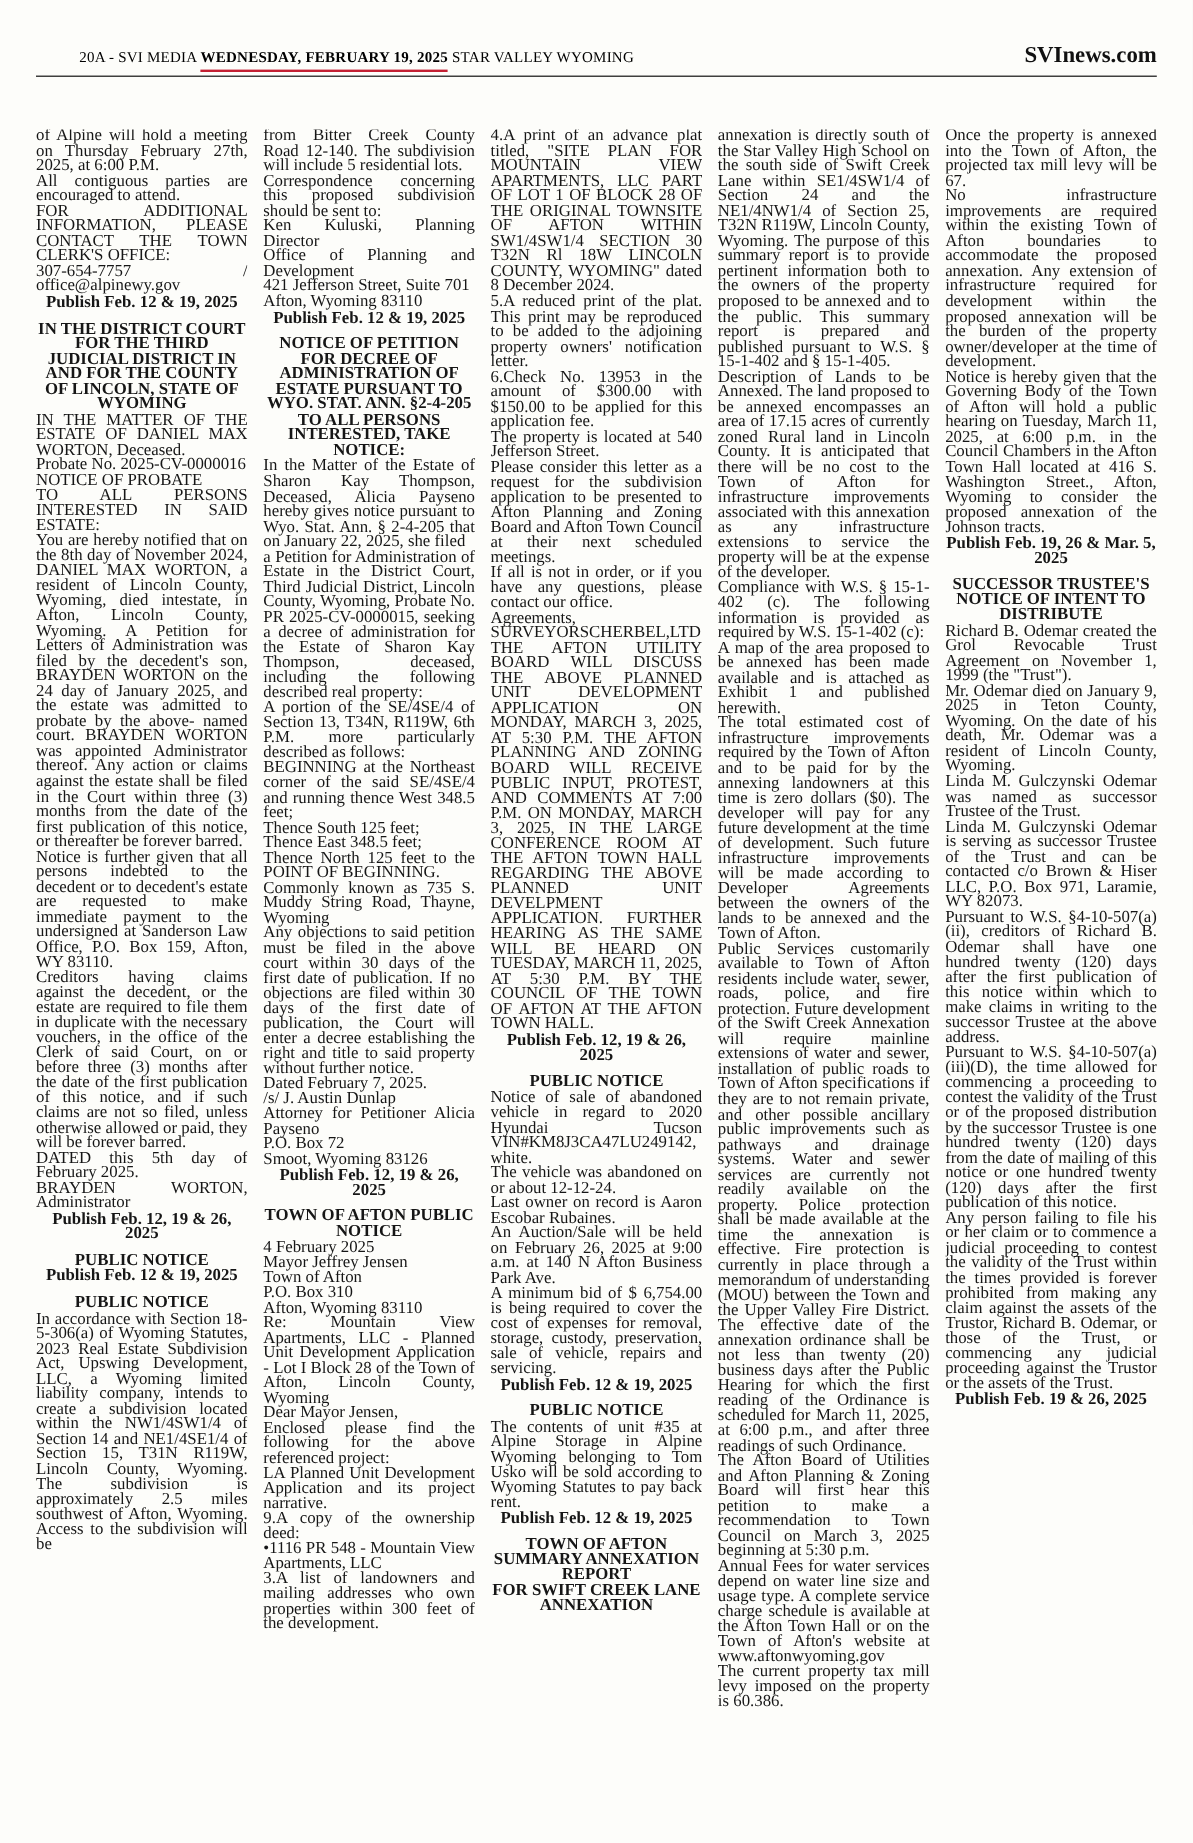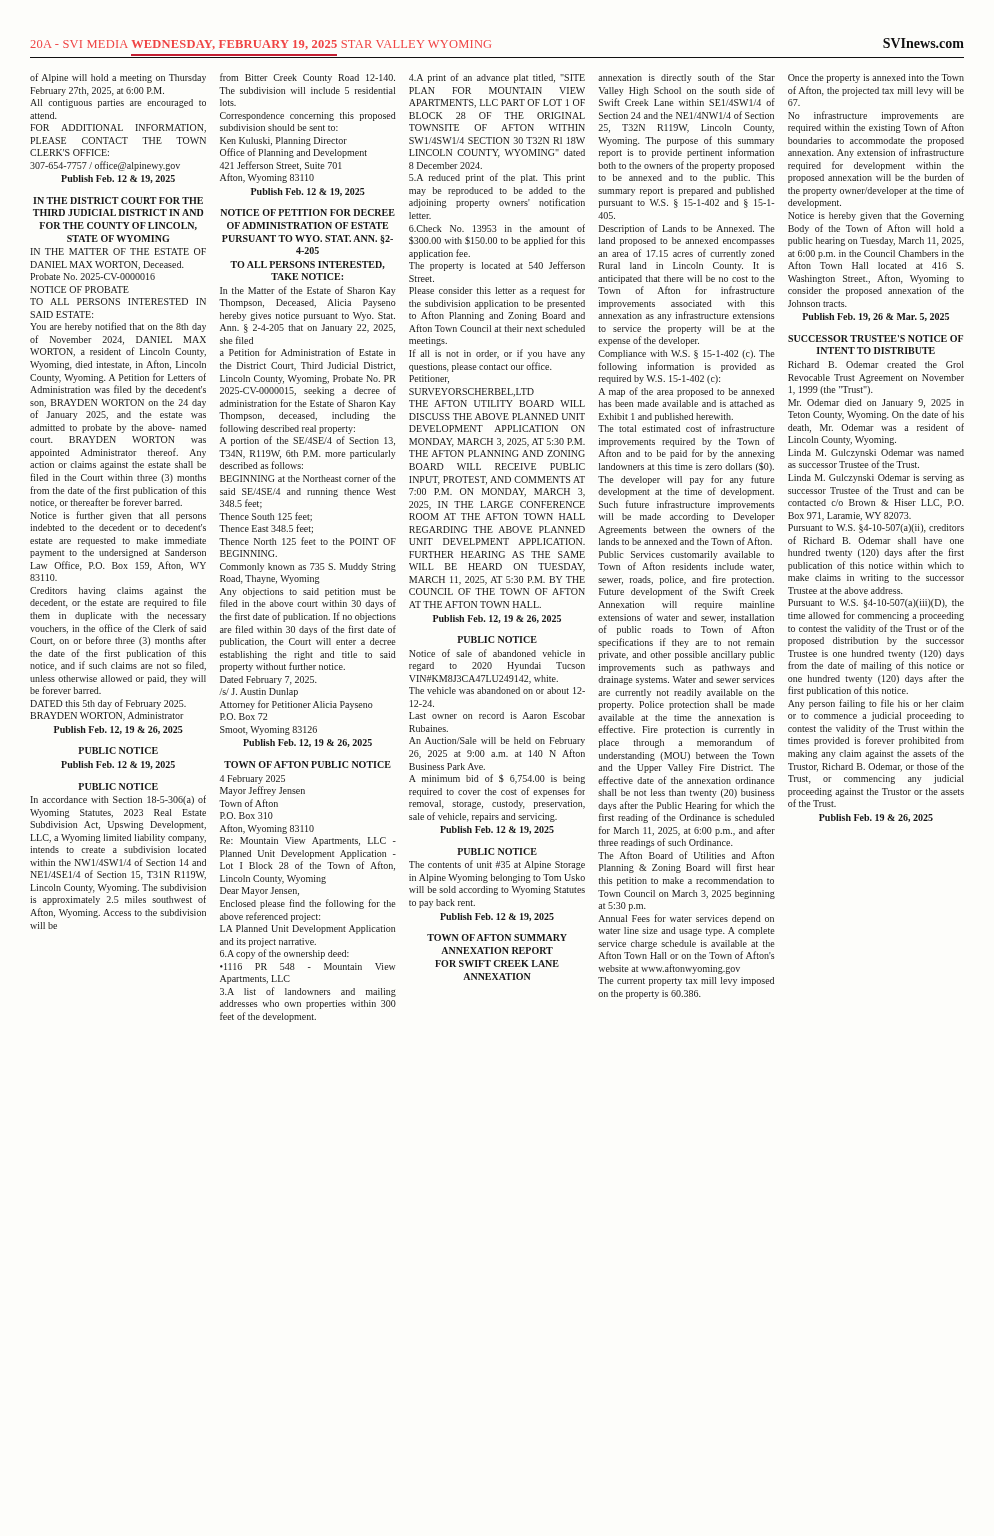--- a/index.html
+++ b/index.html
@@ -13,48 +13,49 @@
     overflow: hidden;
   }
   .page { width: 994px; height: 1536px; padding: 0; }
 
   
   .header {
     display: flex; justify-content: space-between; align-items: baseline;
     padding: 36px 30px 5px 30px;
     font-size: 12.5px;
   }
-  .header-left { letter-spacing: .2px; color: #ef4444; }
+  .header-left { letter-spacing: .2px; color: #000000; margin-left: 36px; }
   .hdr-prefix { font-weight: 400; }
   .hdr-date {
     font-weight: 700;
     border-bottom: 2.5px solid #c32032;
     padding-bottom: 3px;
   }
   .hdr-suffix { font-weight: 400; }
-  .header-right { font-weight: 700; font-size: 14px; color: #111; }
+  .header-right { font-weight: 700; font-size: 19px; color: #111; }
 
   .rule {
     border: 0; border-top: 1.6px solid #111;
     margin: 0 30px;
   }
 
   
   .columns {
     display: flex; gap: 13px;
     padding: 14px 30px 0 30px;
     height: 1432px;
     overflow: hidden;
   }
   .col {
     flex: 1 1 0;
     min-width: 0;
-    font-size: 10px;
+    font-size: 14px;
     line-height: 12.55px;
     overflow: hidden;
+    margin-top: 30px;
   }
 
   .blk-body {
     text-align: justify;
     overflow-wrap: break-word;
   }
   .blk-head {
     font-weight: 700;
     text-align: center;
     margin-top: 9px;
@@ -135,32 +136,32 @@
         <p class="blk-head">TOWN OF AFTON PUBLIC NOTICE</p>
         <p class="blk-body">4 February 2025</p>
         <p class="blk-body">Mayor Jeffrey Jensen</p>
         <p class="blk-body">Town of Afton</p>
         <p class="blk-body">P.O. Box 310</p>
         <p class="blk-body">Afton, Wyoming 83110</p>
         <p class="blk-body">Re: Mountain View Apartments, LLC - Planned Unit Development Application - Lot I Block 28 of the Town of Afton, Lincoln County, Wyoming</p>
         <p class="blk-body">Dear Mayor Jensen,</p>
         <p class="blk-body">Enclosed please find the following for the above referenced project:</p>
         <p class="blk-body">LA Planned Unit Development Application and its project narrative.</p>
-        <p class="blk-body">6.A copy of the ownership deed:</p>
+        <p class="blk-body">9.A copy of the ownership deed:</p>
         <p class="blk-body">•1116 PR 548 - Mountain View Apartments, LLC</p>
         <p class="blk-body">3.A list of landowners and mailing addresses who own properties within 300 feet of the development.</p>
       </div>
     <div class="col">
         <p class="blk-body">4.A print of an advance plat titled, "SITE PLAN FOR MOUNTAIN VIEW APARTMENTS, LLC PART OF LOT 1 OF BLOCK 28 OF THE ORIGINAL TOWNSITE OF AFTON WITHIN SW1/4SW1/4 SECTION 30 T32N Rl 18W LINCOLN COUNTY, WYOMING" dated 8 December 2024.</p>
         <p class="blk-body">5.A reduced print of the plat. This print may be reproduced to be added to the adjoining property owners' notification letter.</p>
         <p class="blk-body">6.Check No. 13953 in the amount of $300.00 with $150.00 to be applied for this application fee.</p>
         <p class="blk-body">The property is located at 540 Jefferson Street.</p>
         <p class="blk-body">Please consider this letter as a request for the subdivision application to be presented to Afton Planning and Zoning Board and Afton Town Council at their next scheduled meetings.</p>
         <p class="blk-body">If all is not in order, or if you have any questions, please contact our office.</p>
-        <p class="blk-body">Petitioner,</p>
+        <p class="blk-body">Agreements,</p>
         <p class="blk-body">SURVEYORSCHERBEL,LTD</p>
         <p class="blk-body">THE AFTON UTILITY BOARD WILL DISCUSS THE ABOVE PLANNED UNIT DEVELOPMENT APPLICATION ON MONDAY, MARCH 3, 2025, AT 5:30 P.M. THE AFTON PLANNING AND ZONING BOARD WILL RECEIVE PUBLIC INPUT, PROTEST, AND COMMENTS AT 7:00 P.M. ON MONDAY, MARCH 3, 2025, IN THE LARGE CONFERENCE ROOM AT THE AFTON TOWN HALL REGARDING THE ABOVE PLANNED UNIT DEVELPMENT APPLICATION. FURTHER HEARING AS THE SAME WILL BE HEARD ON TUESDAY, MARCH 11, 2025, AT 5:30 P.M. BY THE COUNCIL OF THE TOWN OF AFTON AT THE AFTON TOWN HALL.</p>
         <p class="blk-publish">Publish Feb. 12, 19 &amp; 26, 2025</p>
         <p class="blk-head">PUBLIC NOTICE</p>
         <p class="blk-body">Notice of sale of abandoned vehicle in regard to 2020 Hyundai Tucson VIN#KM8J3CA47LU249142, white.</p>
         <p class="blk-body">The vehicle was abandoned on or about 12-12-24.</p>
         <p class="blk-body">Last owner on record is Aaron Escobar Rubaines.</p>
         <p class="blk-body">An Auction/Sale will be held on February 26, 2025 at 9:00 a.m. at 140 N Afton Business Park Ave.</p>
         <p class="blk-body">A minimum bid of $ 6,754.00 is being required to cover the cost of expenses for removal, storage, custody, preservation, sale of vehicle, repairs and servicing.</p>
         <p class="blk-publish">Publish Feb. 12 &amp; 19, 2025</p>

